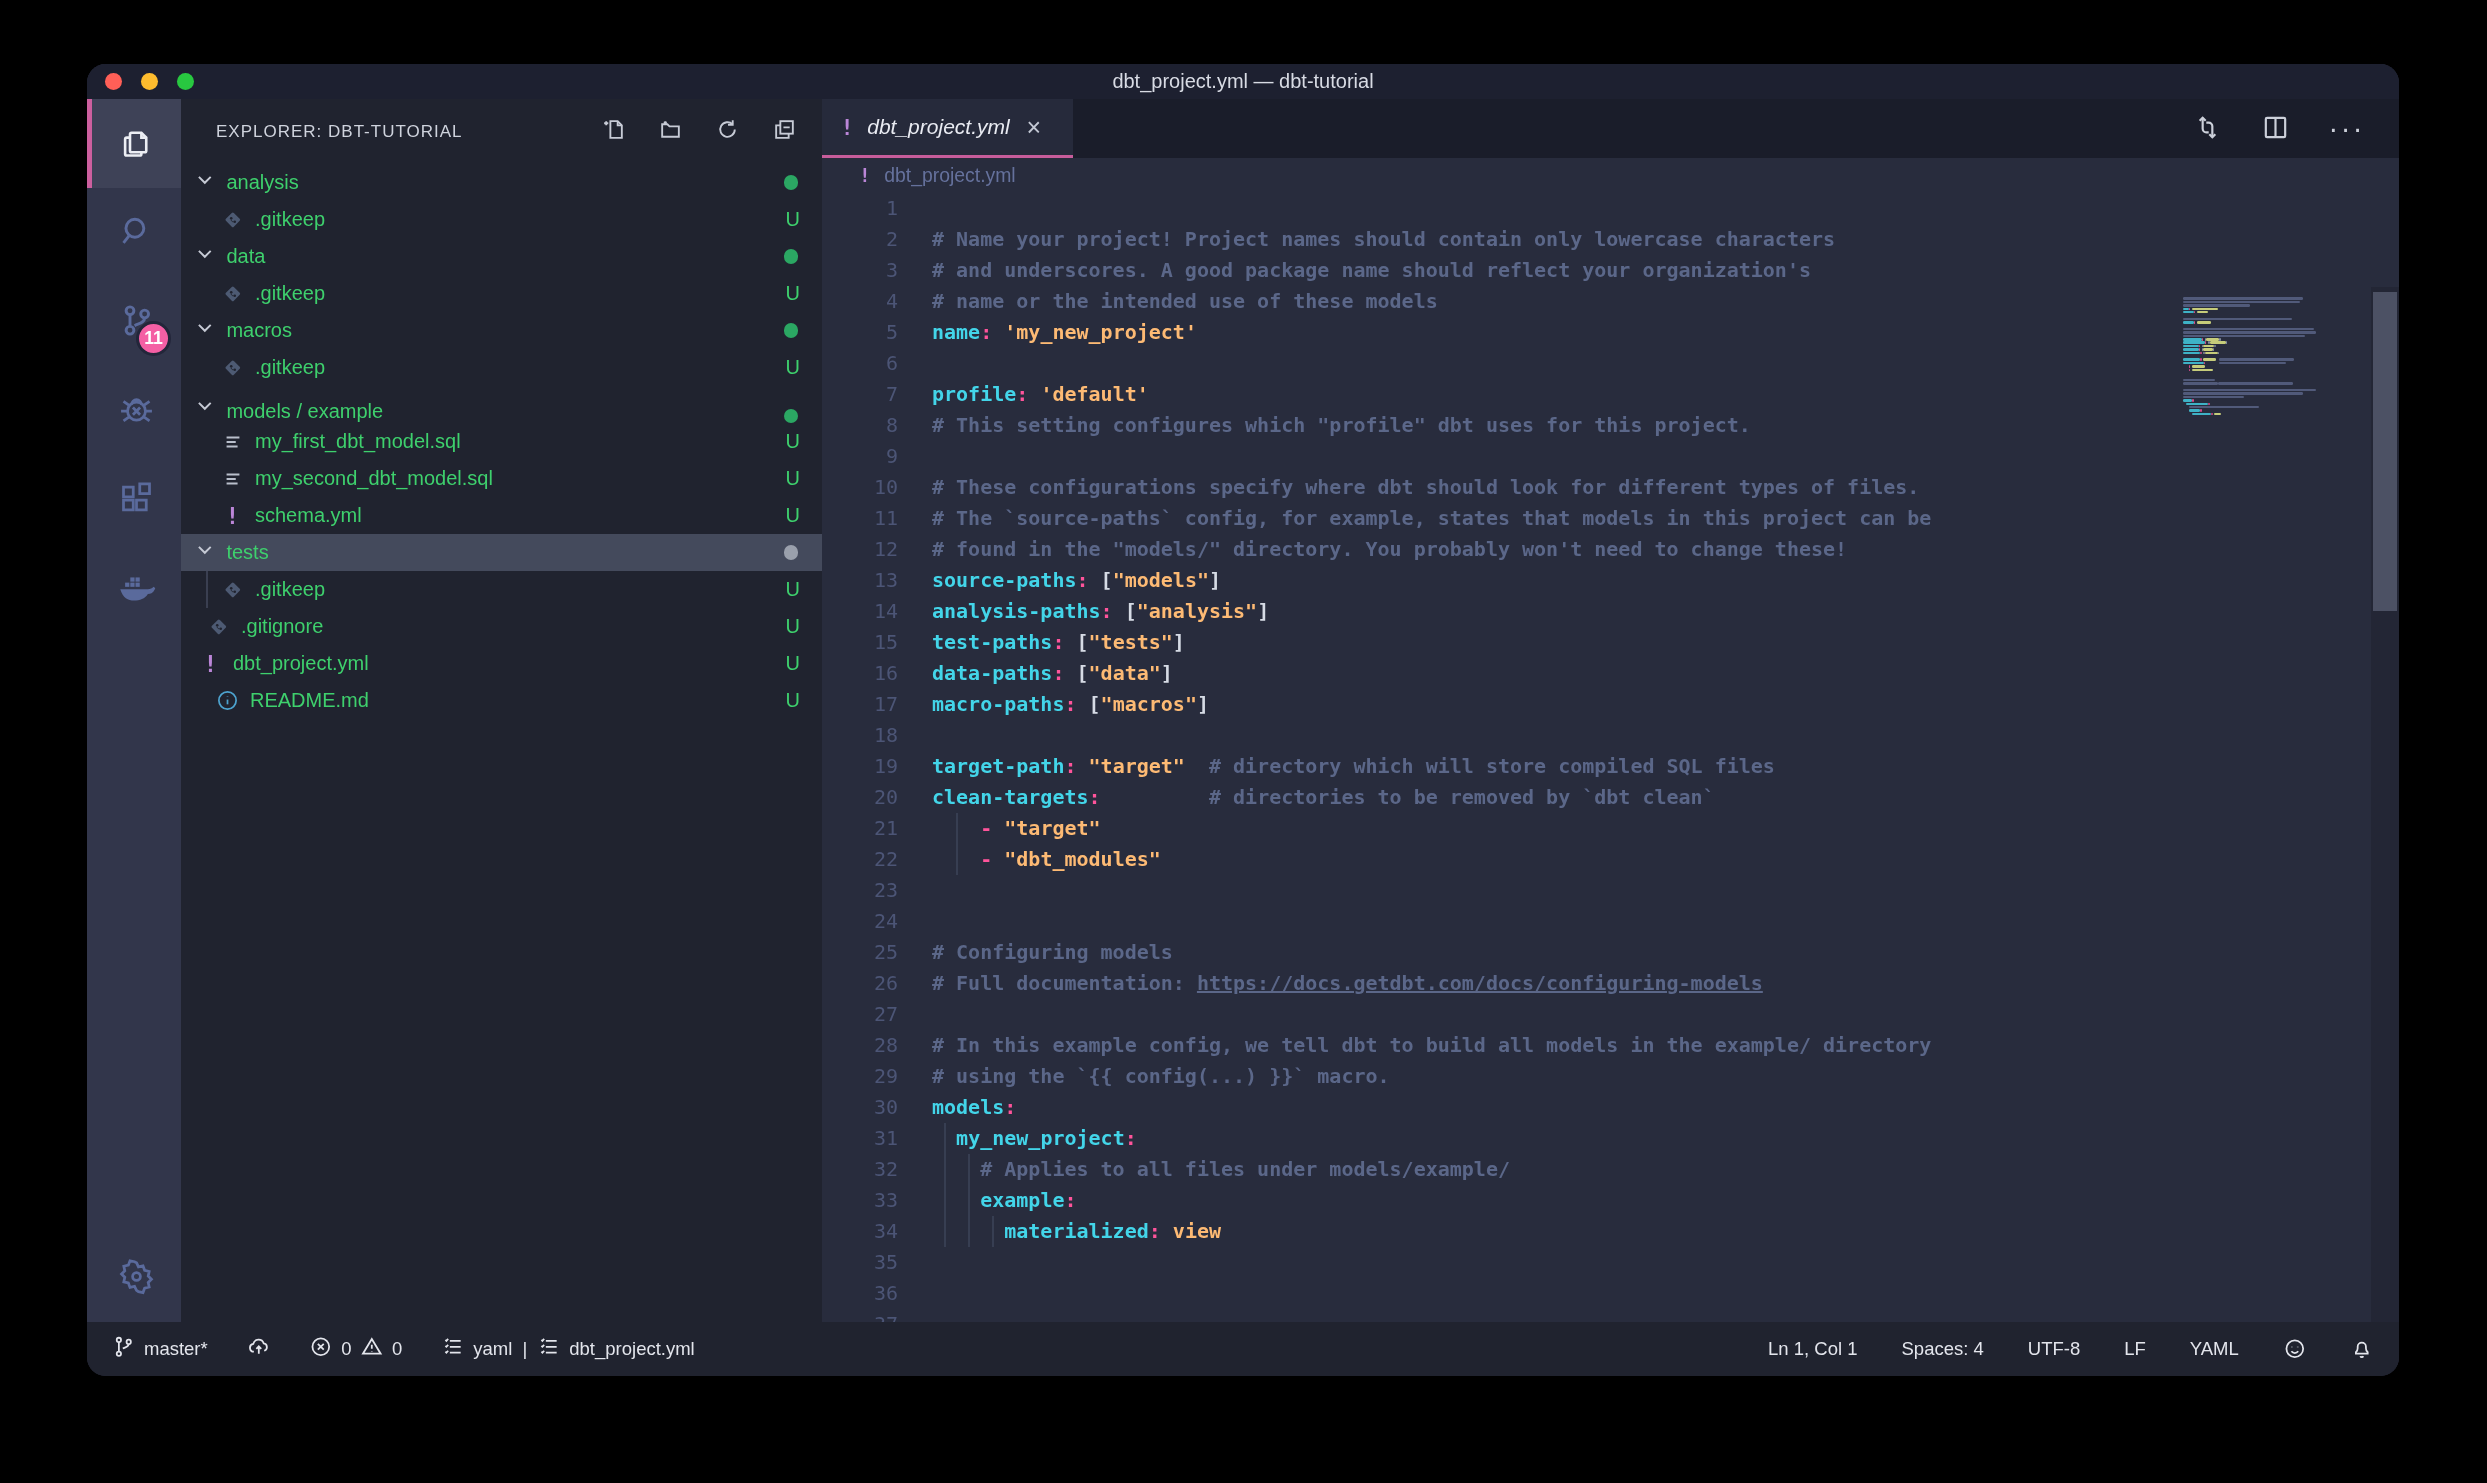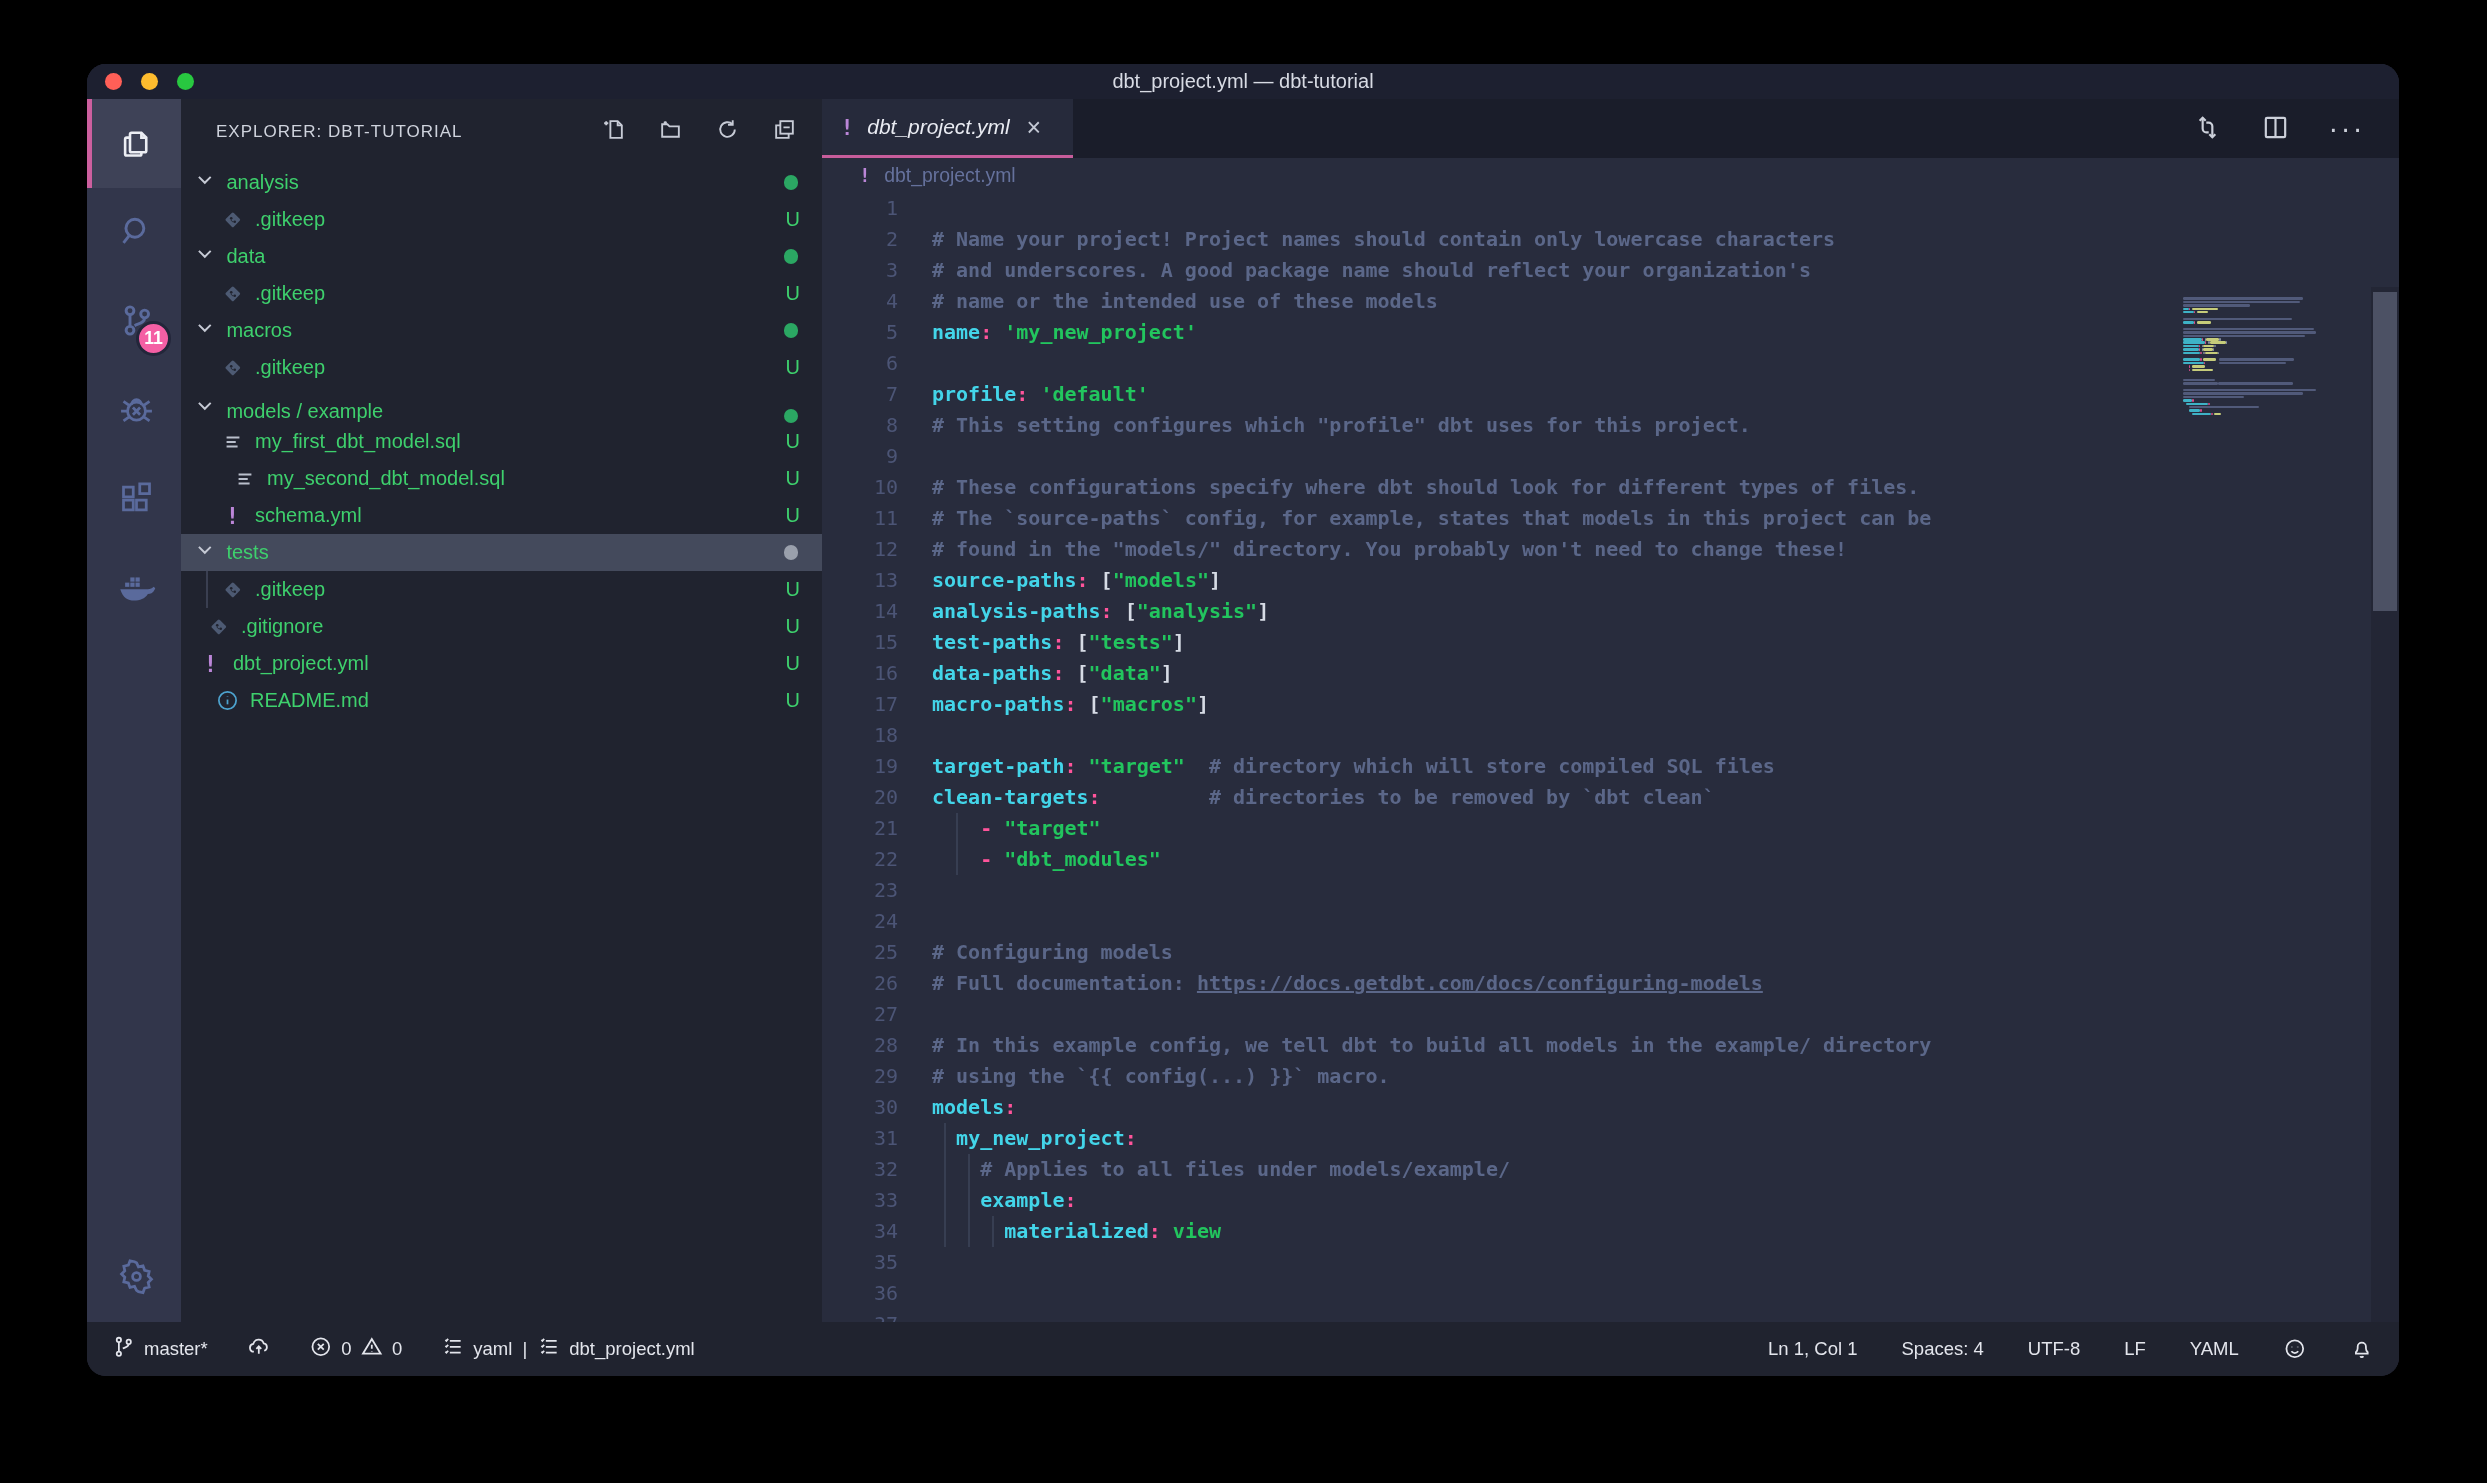--- a/index.html
+++ b/index.html
@@ -69,21 +69,21 @@
     font-size:19.4px; color:#65719c; cursor:pointer; }
   .bc-warn { color:#bb86d8; font-weight:700; font-family:"DejaVu Sans Mono",monospace; }
 
   .code-area { flex:1; display:flex; position:relative; overflow:hidden;
     font-family:"DejaVu Sans Mono", monospace; font-size:20px; }
   .gutter { width:110px; flex:none; text-align:right; color:#4c5576; }
   .ln { height:31px; line-height:31px; padding-right:34px; }
   .code-lines { flex:1; }
   .cl { height:31px; line-height:31px; white-space:pre; position:relative;font-weight:bold; }
   .tk-c { color:#5b6789; } .tk-k { color:#43d5e9; } .tk-p { color:#ff549b; }
-  .tk-s { color:#22c55e; } .tk-w { color:#d6dbe5; }
+  .tk-s { color:#fdba74; } .tk-w { color:#d6dbe5; }
   .tk-u { color:#5b6789; text-decoration:underline; }
   .guide { position:absolute; top:0; bottom:0; width:1.7px; background:#373e52; }
 
   .minimap { position:absolute; top:101px; right:29.5px; width:187px; }
   .mm-row { height:3.4px; white-space:nowrap; font-size:0; }
   .mm { display:inline-block; height:2.5px; border-radius:1.3px; opacity:.8; vertical-align:top; }
   .mm.tk-c{ background:#5b6789; } .mm.tk-k{ background:#43d5e9; } .mm.tk-p{ background:#ff549b; }
   .mm.tk-s{ background:#eef58a; } .mm.tk-w{ background:#9aa2b5; } .mm.tk-u{ background:#5b6789; }
 
   .scrollbar { position:absolute; top:94px; right:0; width:28px; bottom:0; background:rgba(0,0,0,.12); }
@@ -278,21 +278,21 @@
           </div>
           <div class="tree-row" style="padding-left: 39px;">
             <span class="fi fi-sql">
               <svg viewBox="0 0 24 24" fill="none" stroke="currentColor" stroke-width="2.2" width="22" height="22">
                 <path d="M5 7h14M5 12h10M5 17h12"></path>
               </svg>
             </span>
             <span class="tree-name">my_first_dbt_model.sql</span>
             <span class="badge-u">U</span>
           </div>
-          <div class="tree-row" style="padding-left: 39px; margin-left: 12px;">
+          <div class="tree-row" style="padding-left: 39px;">
             <span class="fi fi-sql">
               <svg viewBox="0 0 24 24" fill="none" stroke="currentColor" stroke-width="2.2" width="22" height="22">
                 <path d="M5 7h14M5 12h10M5 17h12"></path>
               </svg>
             </span>
             <span class="tree-name">my_second_dbt_model.sql</span>
             <span class="badge-u">U</span>
           </div>
           <div class="tree-row" style="padding-left: 39px;">
             <span class="fi fi-warn">!</span>

